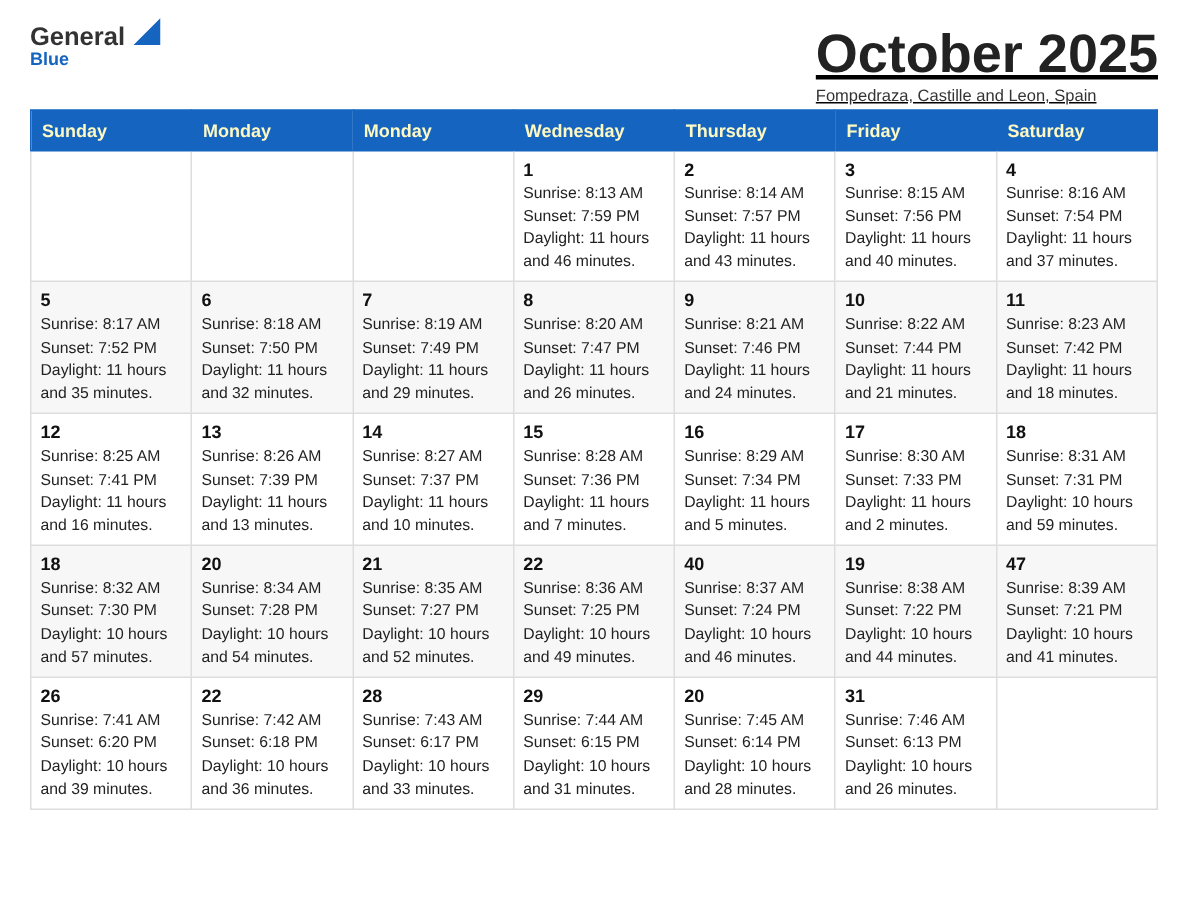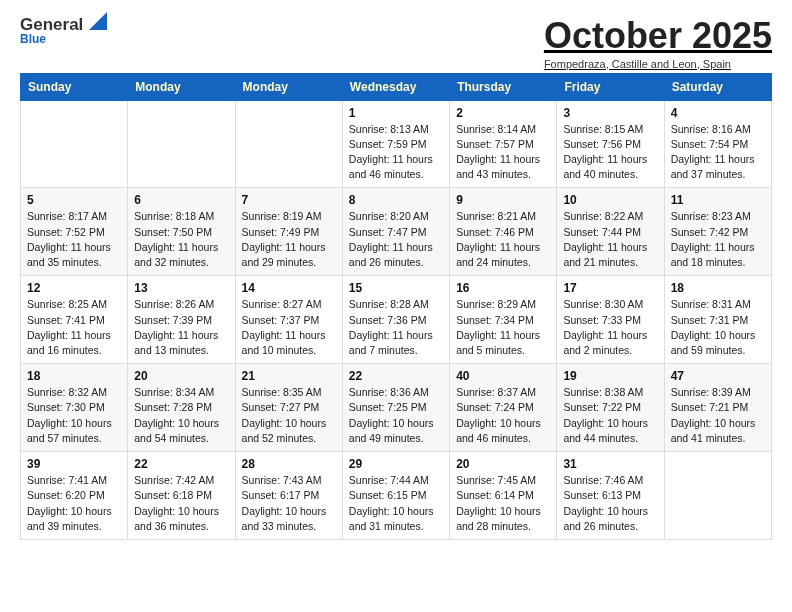--- a/index.html
+++ b/index.html
@@ -224,21 +224,21 @@
             <div class="day-number">19</div>
             <div class="day-info">Sunrise: 8:38 AM<br>Sunset: 7:22 PM<br>Daylight: 10 hours and 44 minutes.</div>
           </td>
           <td>
             <div class="day-number">47</div>
             <div class="day-info">Sunrise: 8:39 AM<br>Sunset: 7:21 PM<br>Daylight: 10 hours and 41 minutes.</div>
           </td>
         </tr>
         <tr>
           <td>
-            <div class="day-number">39</div>
+            <div class="day-number">26</div>
             <div class="day-info">Sunrise: 7:41 AM<br>Sunset: 6:20 PM<br>Daylight: 10 hours and 39 minutes.</div>
           </td>
           <td>
             <div class="day-number">22</div>
             <div class="day-info">Sunrise: 7:42 AM<br>Sunset: 6:18 PM<br>Daylight: 10 hours and 36 minutes.</div>
           </td>
           <td>
             <div class="day-number">28</div>
             <div class="day-info">Sunrise: 7:43 AM<br>Sunset: 6:17 PM<br>Daylight: 10 hours and 33 minutes.</div>
           </td>

